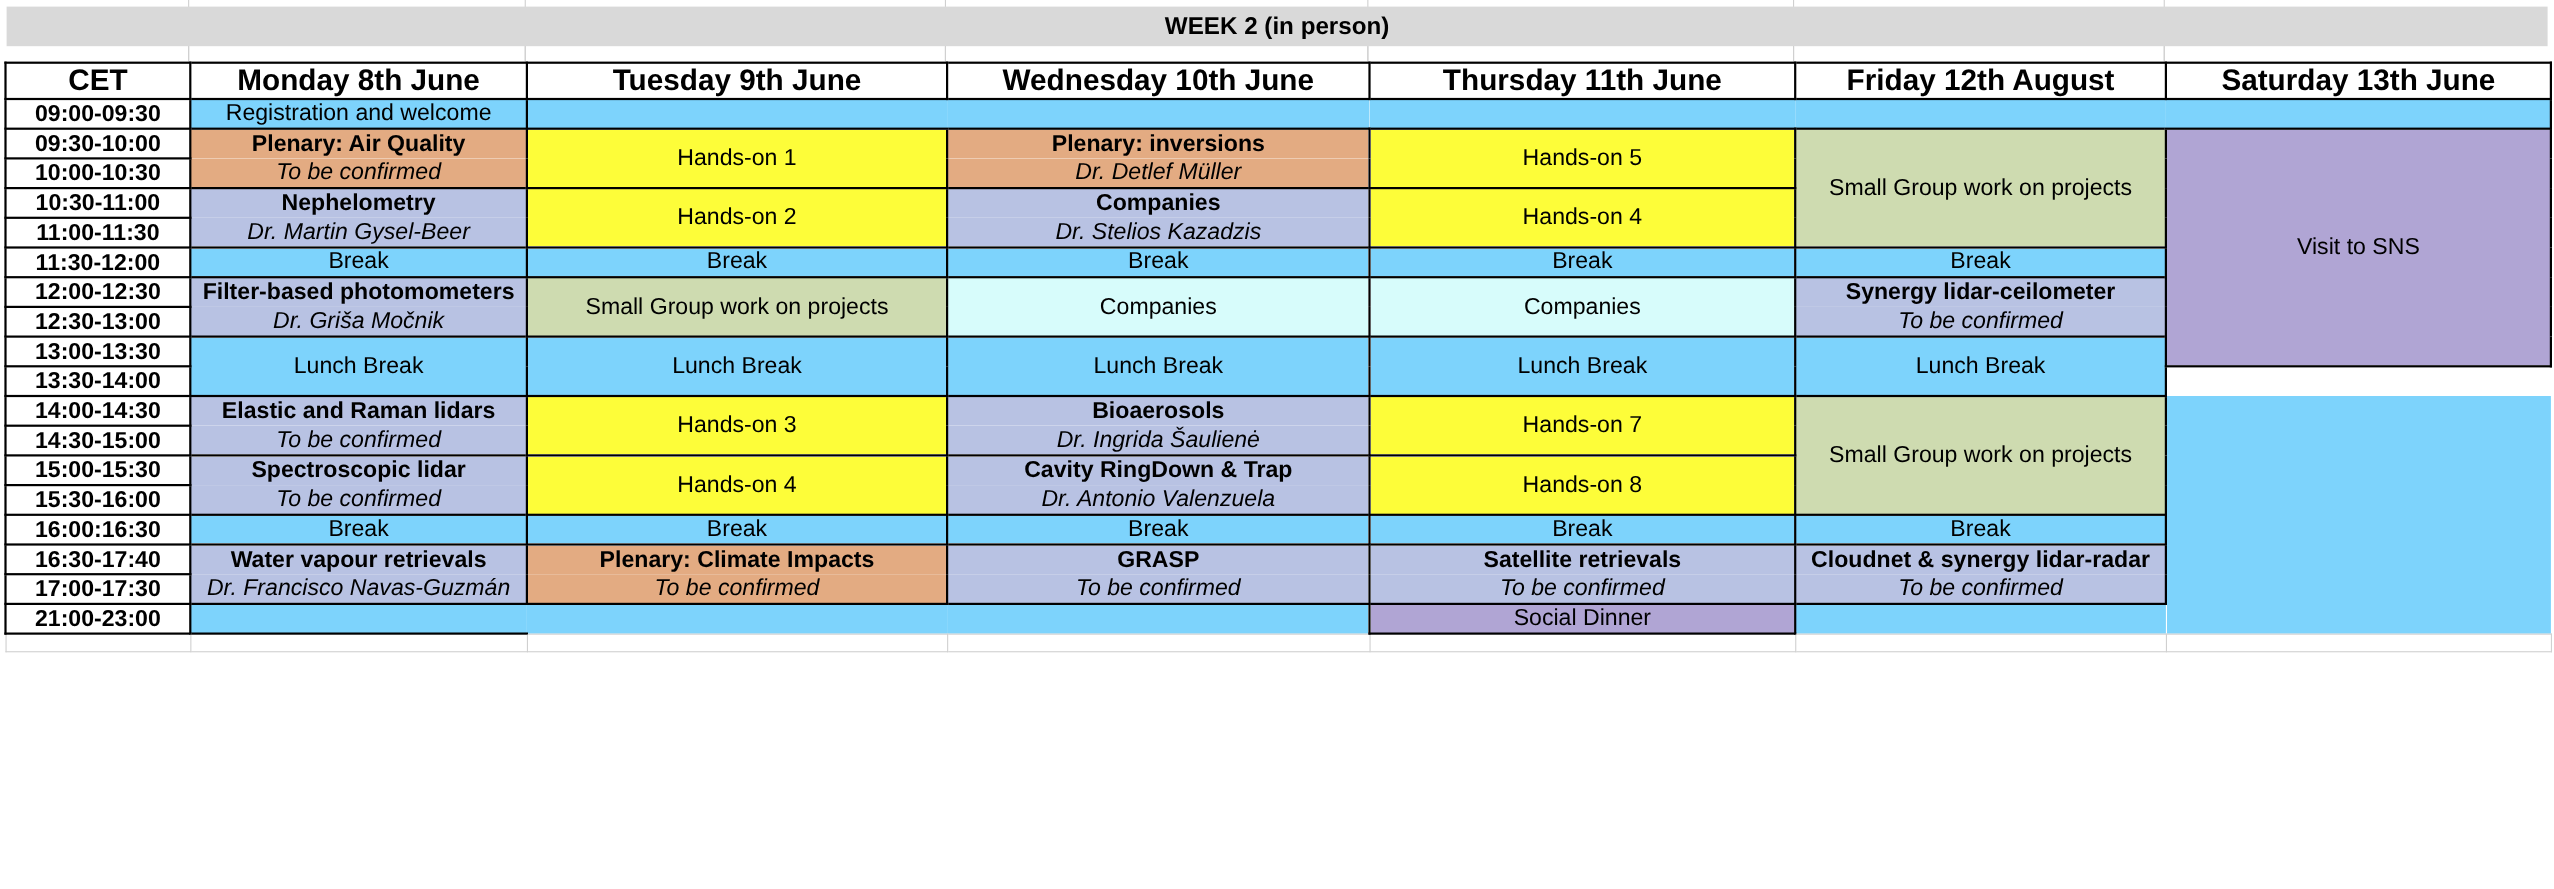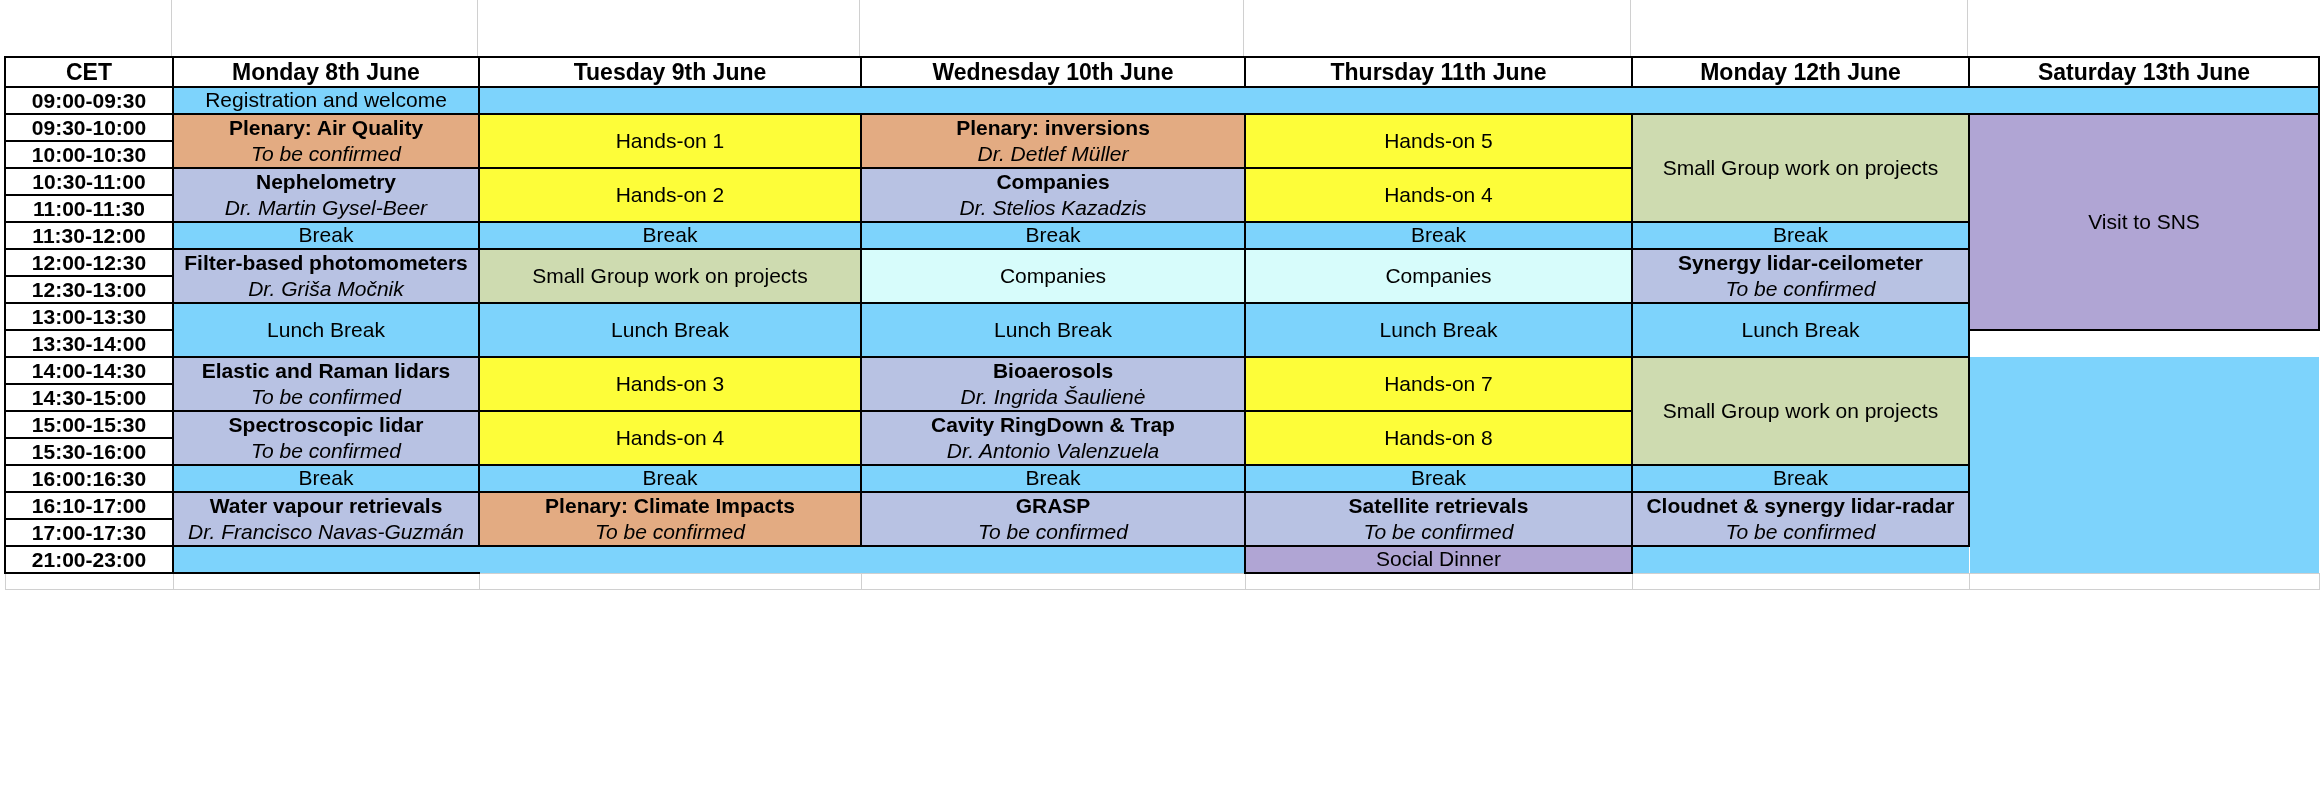--- a/index.html
+++ b/index.html
@@ -76,21 +76,21 @@
     padding: 0 4px;
     text-align: center;
     vertical-align: middle;
     font-size: 21px;
     color: #000000;
     overflow: hidden;
     white-space: nowrap;
   }
   table.sched th {
     font-weight: bold;
-    font-size: 23px;
+    font-size: 27px;
     height: 30px;
   }
   td.time {
     font-weight: bold;
     font-size: 21px;
     height: 27px;
     margin-top: 36px;
   }
   .row-h { height: 27px; }
 
@@ -122,20 +122,23 @@
 
   <div class="banner-wrap">
     <div class="banner-grid">
       <div class="banner-cell"></div>
       <div class="banner-cell"></div>
       <div class="banner-cell"></div>
       <div class="banner-cell"></div>
       <div class="banner-cell"></div>
       <div class="banner-cell"></div>
       <div class="banner-cell"></div>
+    </div>
+    <div class="banner-bar">
+      <span class="banner-title">WEEK 2 (in person)</span>
     </div>
   </div>
 
   <div class="spacer-wrap">
     <div class="spacer-cell"></div>
     <div class="spacer-cell"></div>
     <div class="spacer-cell"></div>
     <div class="spacer-cell"></div>
     <div class="spacer-cell"></div>
     <div class="spacer-cell"></div>
@@ -153,21 +156,21 @@
       <col style="width:350px">
     </colgroup>
 
     <thead>
       <tr>
         <th>CET</th>
         <th>Monday  8th June</th>
         <th>Tuesday 9th June</th>
         <th>Wednesday 10th June</th>
         <th>Thursday 11th June</th>
-        <th>Monday 12th June</th>
+        <th>Friday 12th August</th>
         <th>Saturday 13th June</th>
       </tr>
     </thead>
 
     <tbody>
 
       <tr class="row-h">
         <td class="time">09:00-09:30</td>
         <td class="c-white">
           <span class="cell-title">Registration and welcome</span>
@@ -377,21 +380,21 @@
         </td>
         <td class="c-white">
           <span class="cell-title">Break</span>
         </td>
         <td class="c-white">
           <span class="cell-title">Break</span>
         </td>
       </tr>
 
       <tr class="row-h">
-        <td class="time">16:10-17:00</td>
+        <td class="time">16:30-17:40</td>
         <td class="c-blue nb-bottom">
           <span class="cell-title">Water vapour retrievals</span>
         </td>
         <td class="c-orange nb-bottom">
           <span class="cell-title">Plenary: Climate Impacts</span>
         </td>
         <td class="c-blue nb-bottom">
           <span class="cell-title">GRASP</span>
         </td>
         <td class="c-blue nb-bottom">

